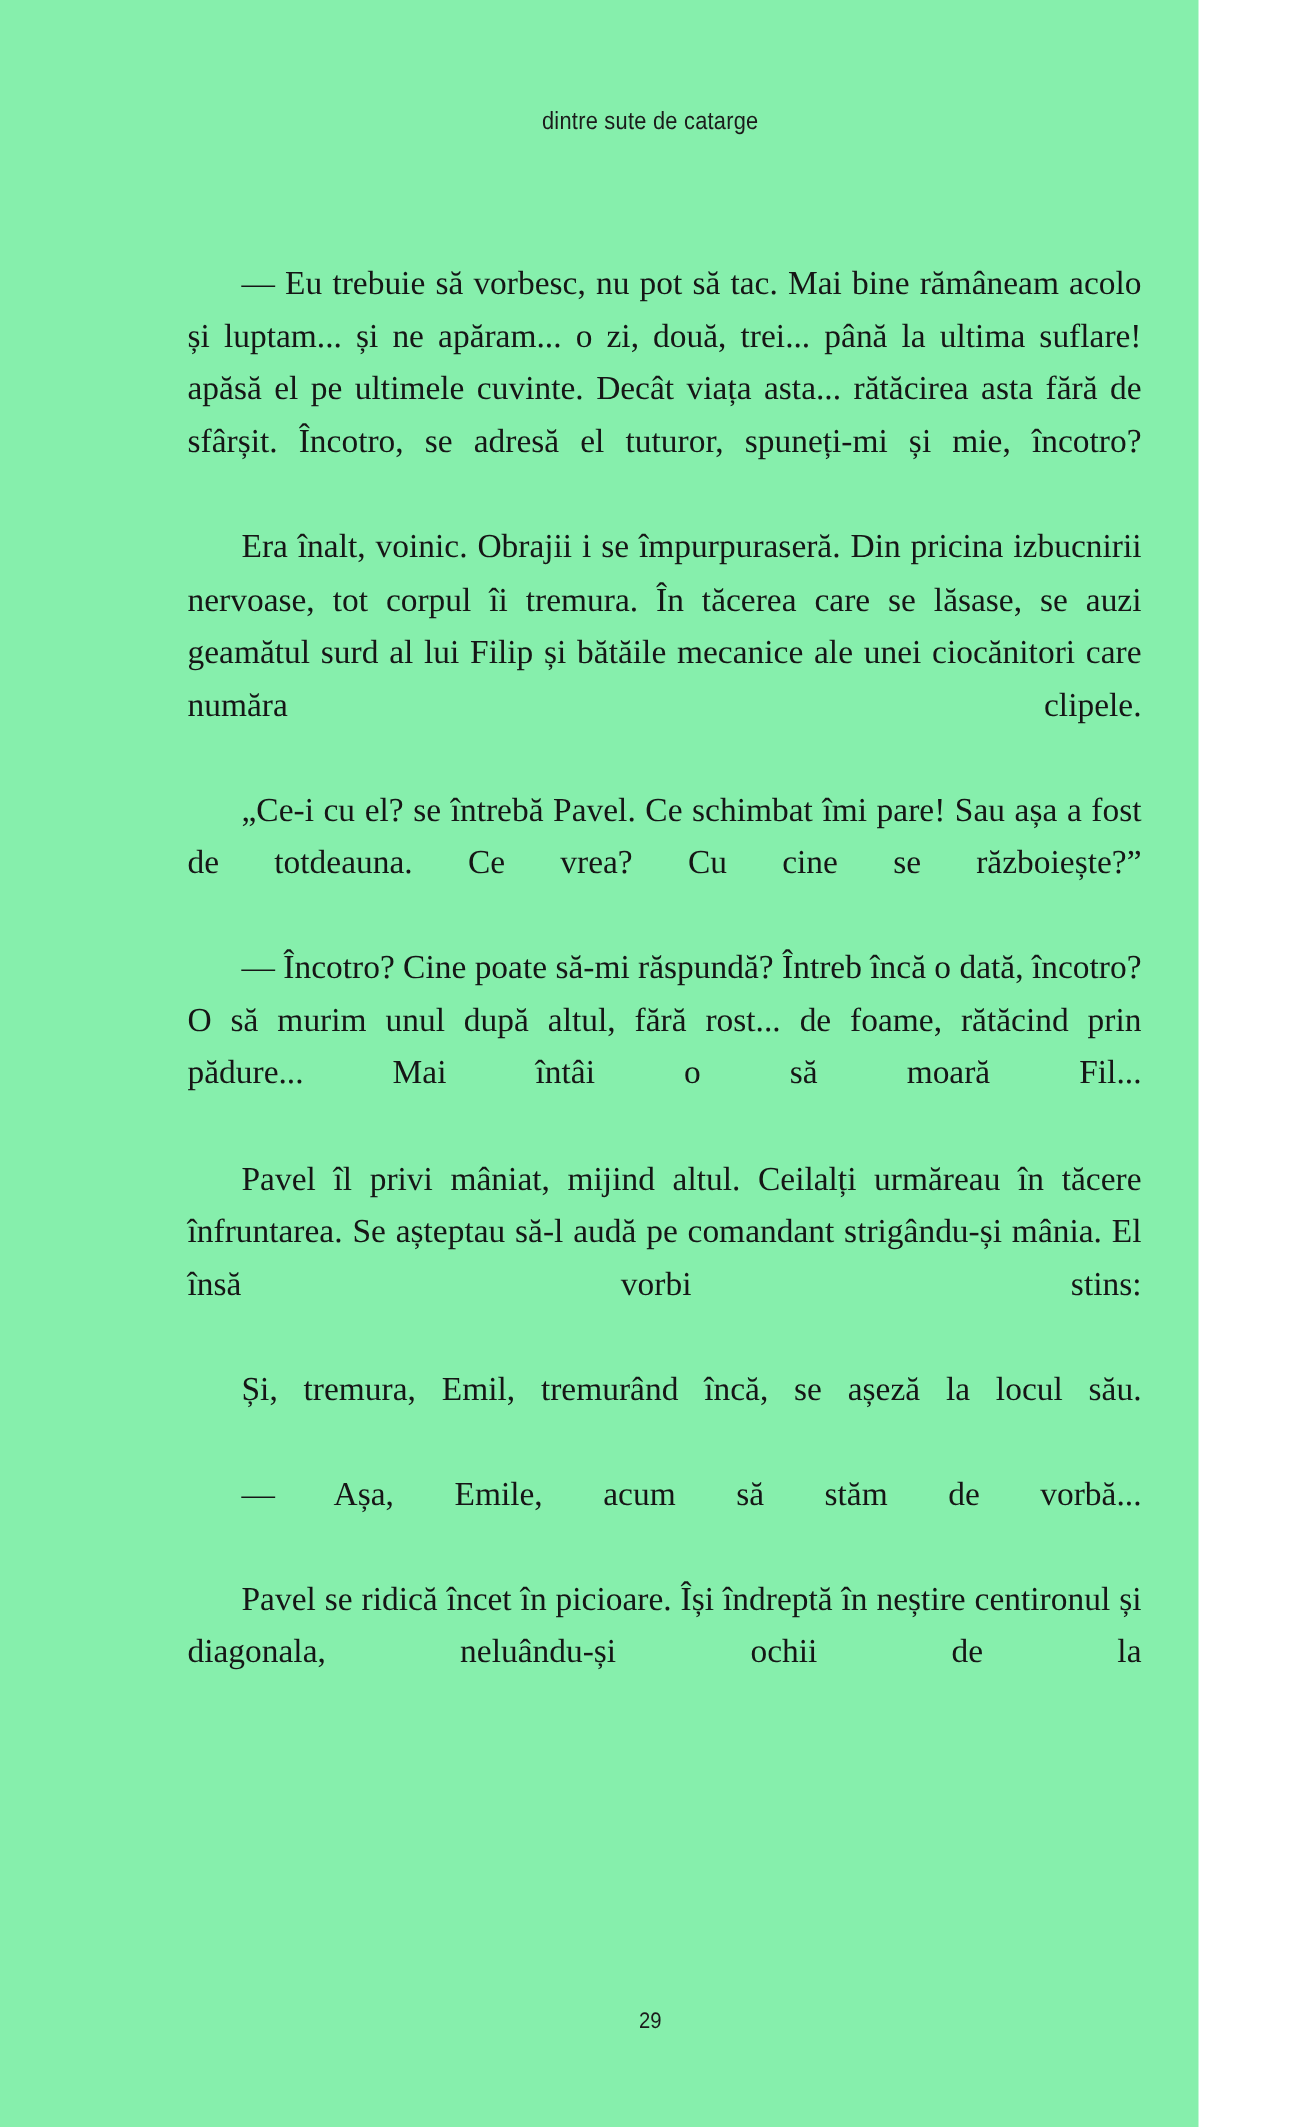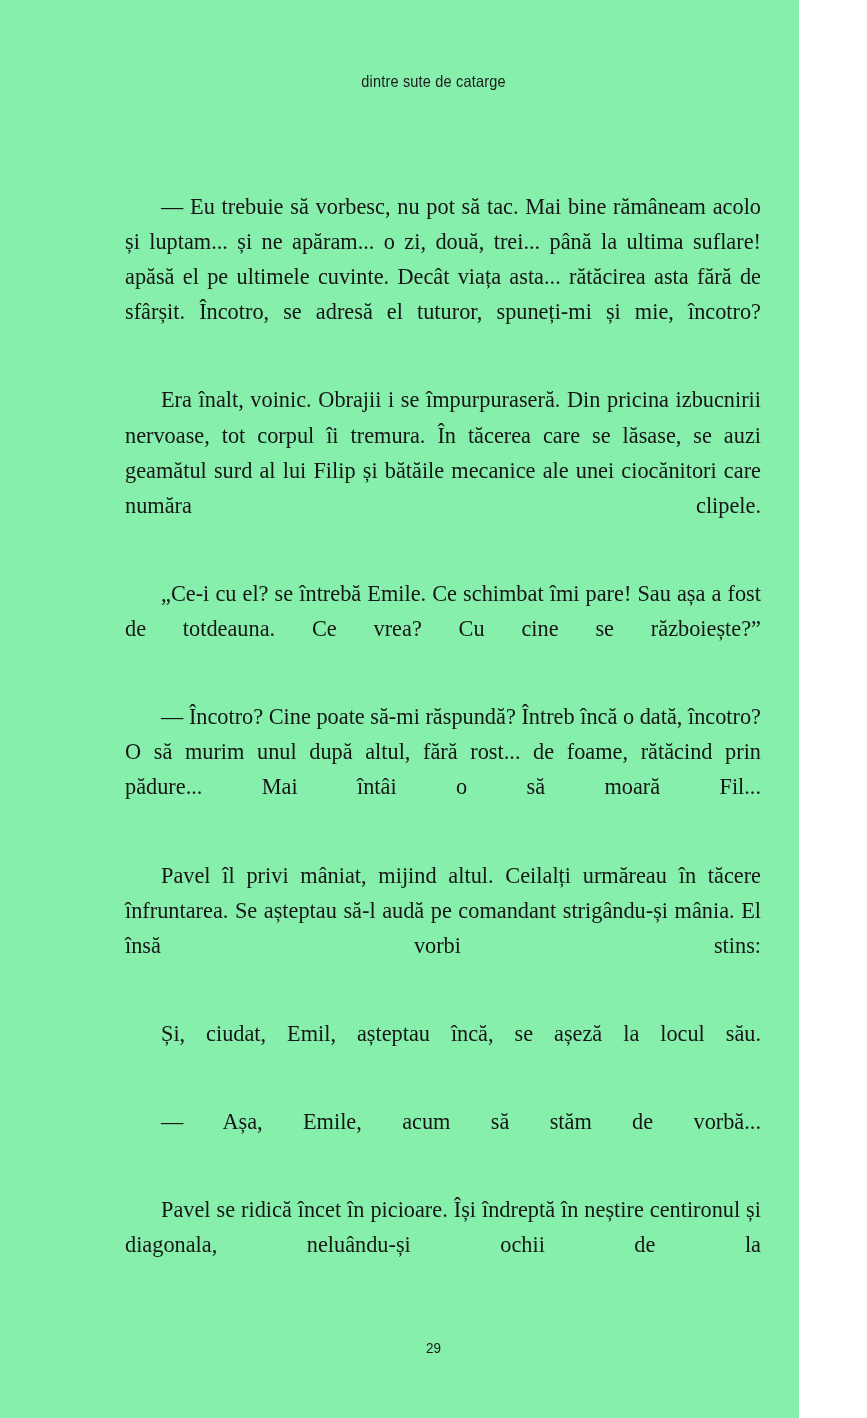--- a/index.html
+++ b/index.html
@@ -51,21 +51,20 @@
 
   .textblock p {
     margin: 0;
     text-indent: 0;
     text-align: justify;
   }
 
   
   .textblock p.indent {
     text-indent: 36px;
-    margin-top: 18px;
   }
 
   
   .textblock p::after {
     content: "";
     display: inline-block;
     width: 100%;
   }
 
   
@@ -85,23 +84,23 @@
 </head>
 <body>
 
 <div class="page">
 
   <div class="running-head">dintre sute de catarge</div>
 
   <div class="textblock">
     <p class="indent">— Eu trebuie să vorbesc, nu pot să tac. Mai bine rămâneam acolo și luptam... și ne apăram... o zi, două, trei... până la ultima suflare! apăsă el pe ultimele cuvinte. Decât viața asta... rătăcirea asta fără de sfârșit. Încotro, se adresă el tuturor, spuneți-mi și mie, încotro?</p>
     <p class="indent">Era înalt, voinic. Obrajii i se împurpuraseră. Din pricina izbucnirii nervoase, tot corpul îi tremura. În tăcerea care se lăsase, se auzi geamătul surd al lui Filip și bătăile mecanice ale unei ciocănitori care număra clipele.</p>
-    <p class="indent">„Ce-i cu el? se întrebă Emile. Ce schimbat îmi pare! Sau așa a fost de totdeauna. Ce vrea? Cu cine se războiește?”</p>
+    <p class="indent">„Ce-i cu el? se întrebă Pavel. Ce schimbat îmi pare! Sau așa a fost de totdeauna. Ce vrea? Cu cine se războiește?”</p>
     <p class="indent">— Încotro? Cine poate să-mi răspundă? Întreb încă o dată, încotro? O să murim unul după altul, fără rost... de foame, rătăcind prin pădure... Mai întâi o să moară Fil...</p>
     <p class="indent">Pavel îl privi mâniat, mijind altul. Ceilalți urmăreau în tăcere înfruntarea. Se așteptau să-l audă pe comandant strigându-și mânia. El însă vorbi stins:</p>
-    <p class="indent">Și, ciudat, Emil, așteptau încă, se așeză la locul său.</p>
+    <p class="indent">Și, tremura, Emil, tremurând încă, se așeză la locul său.</p>
     <p class="indent">— Așa, Emile, acum să stăm de vorbă...</p>
     <p class="indent">Pavel se ridică încet în picioare. Își îndreptă în neștire centironul și diagonala, neluându-și ochii de la</p>
   </div>
 
   <div class="folio">29</div>
 
 </div>
 
 </body></html>

